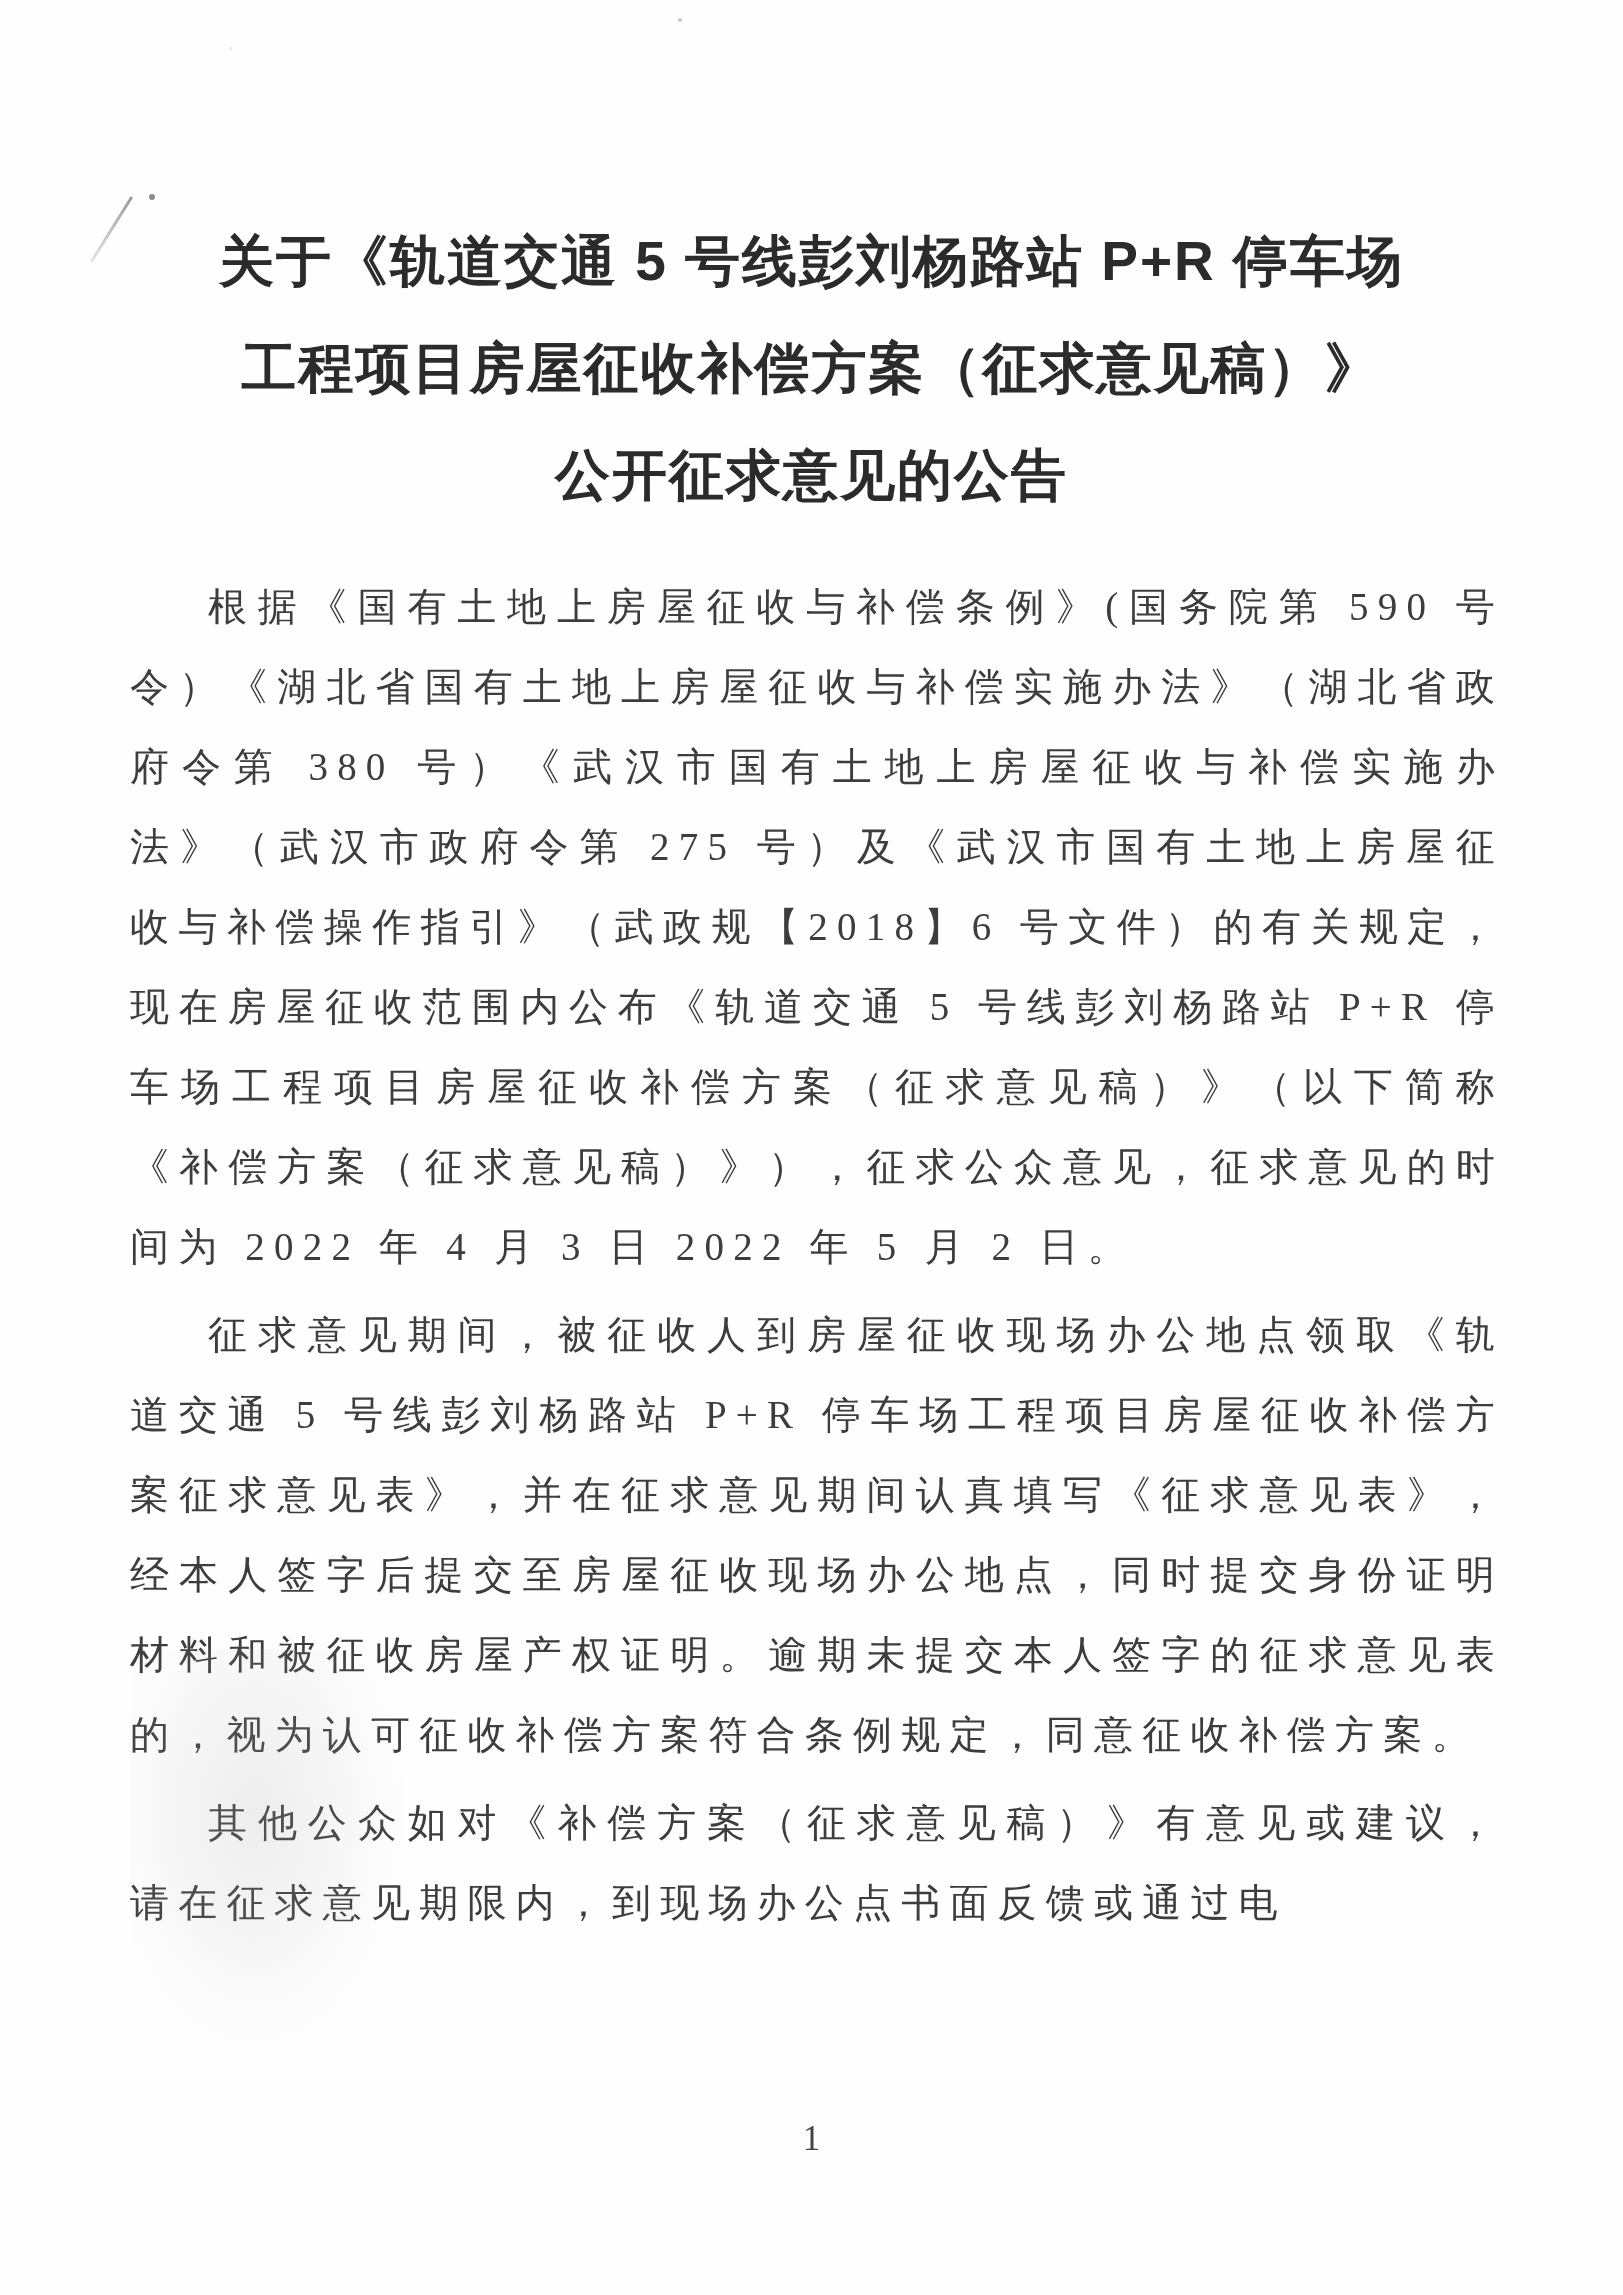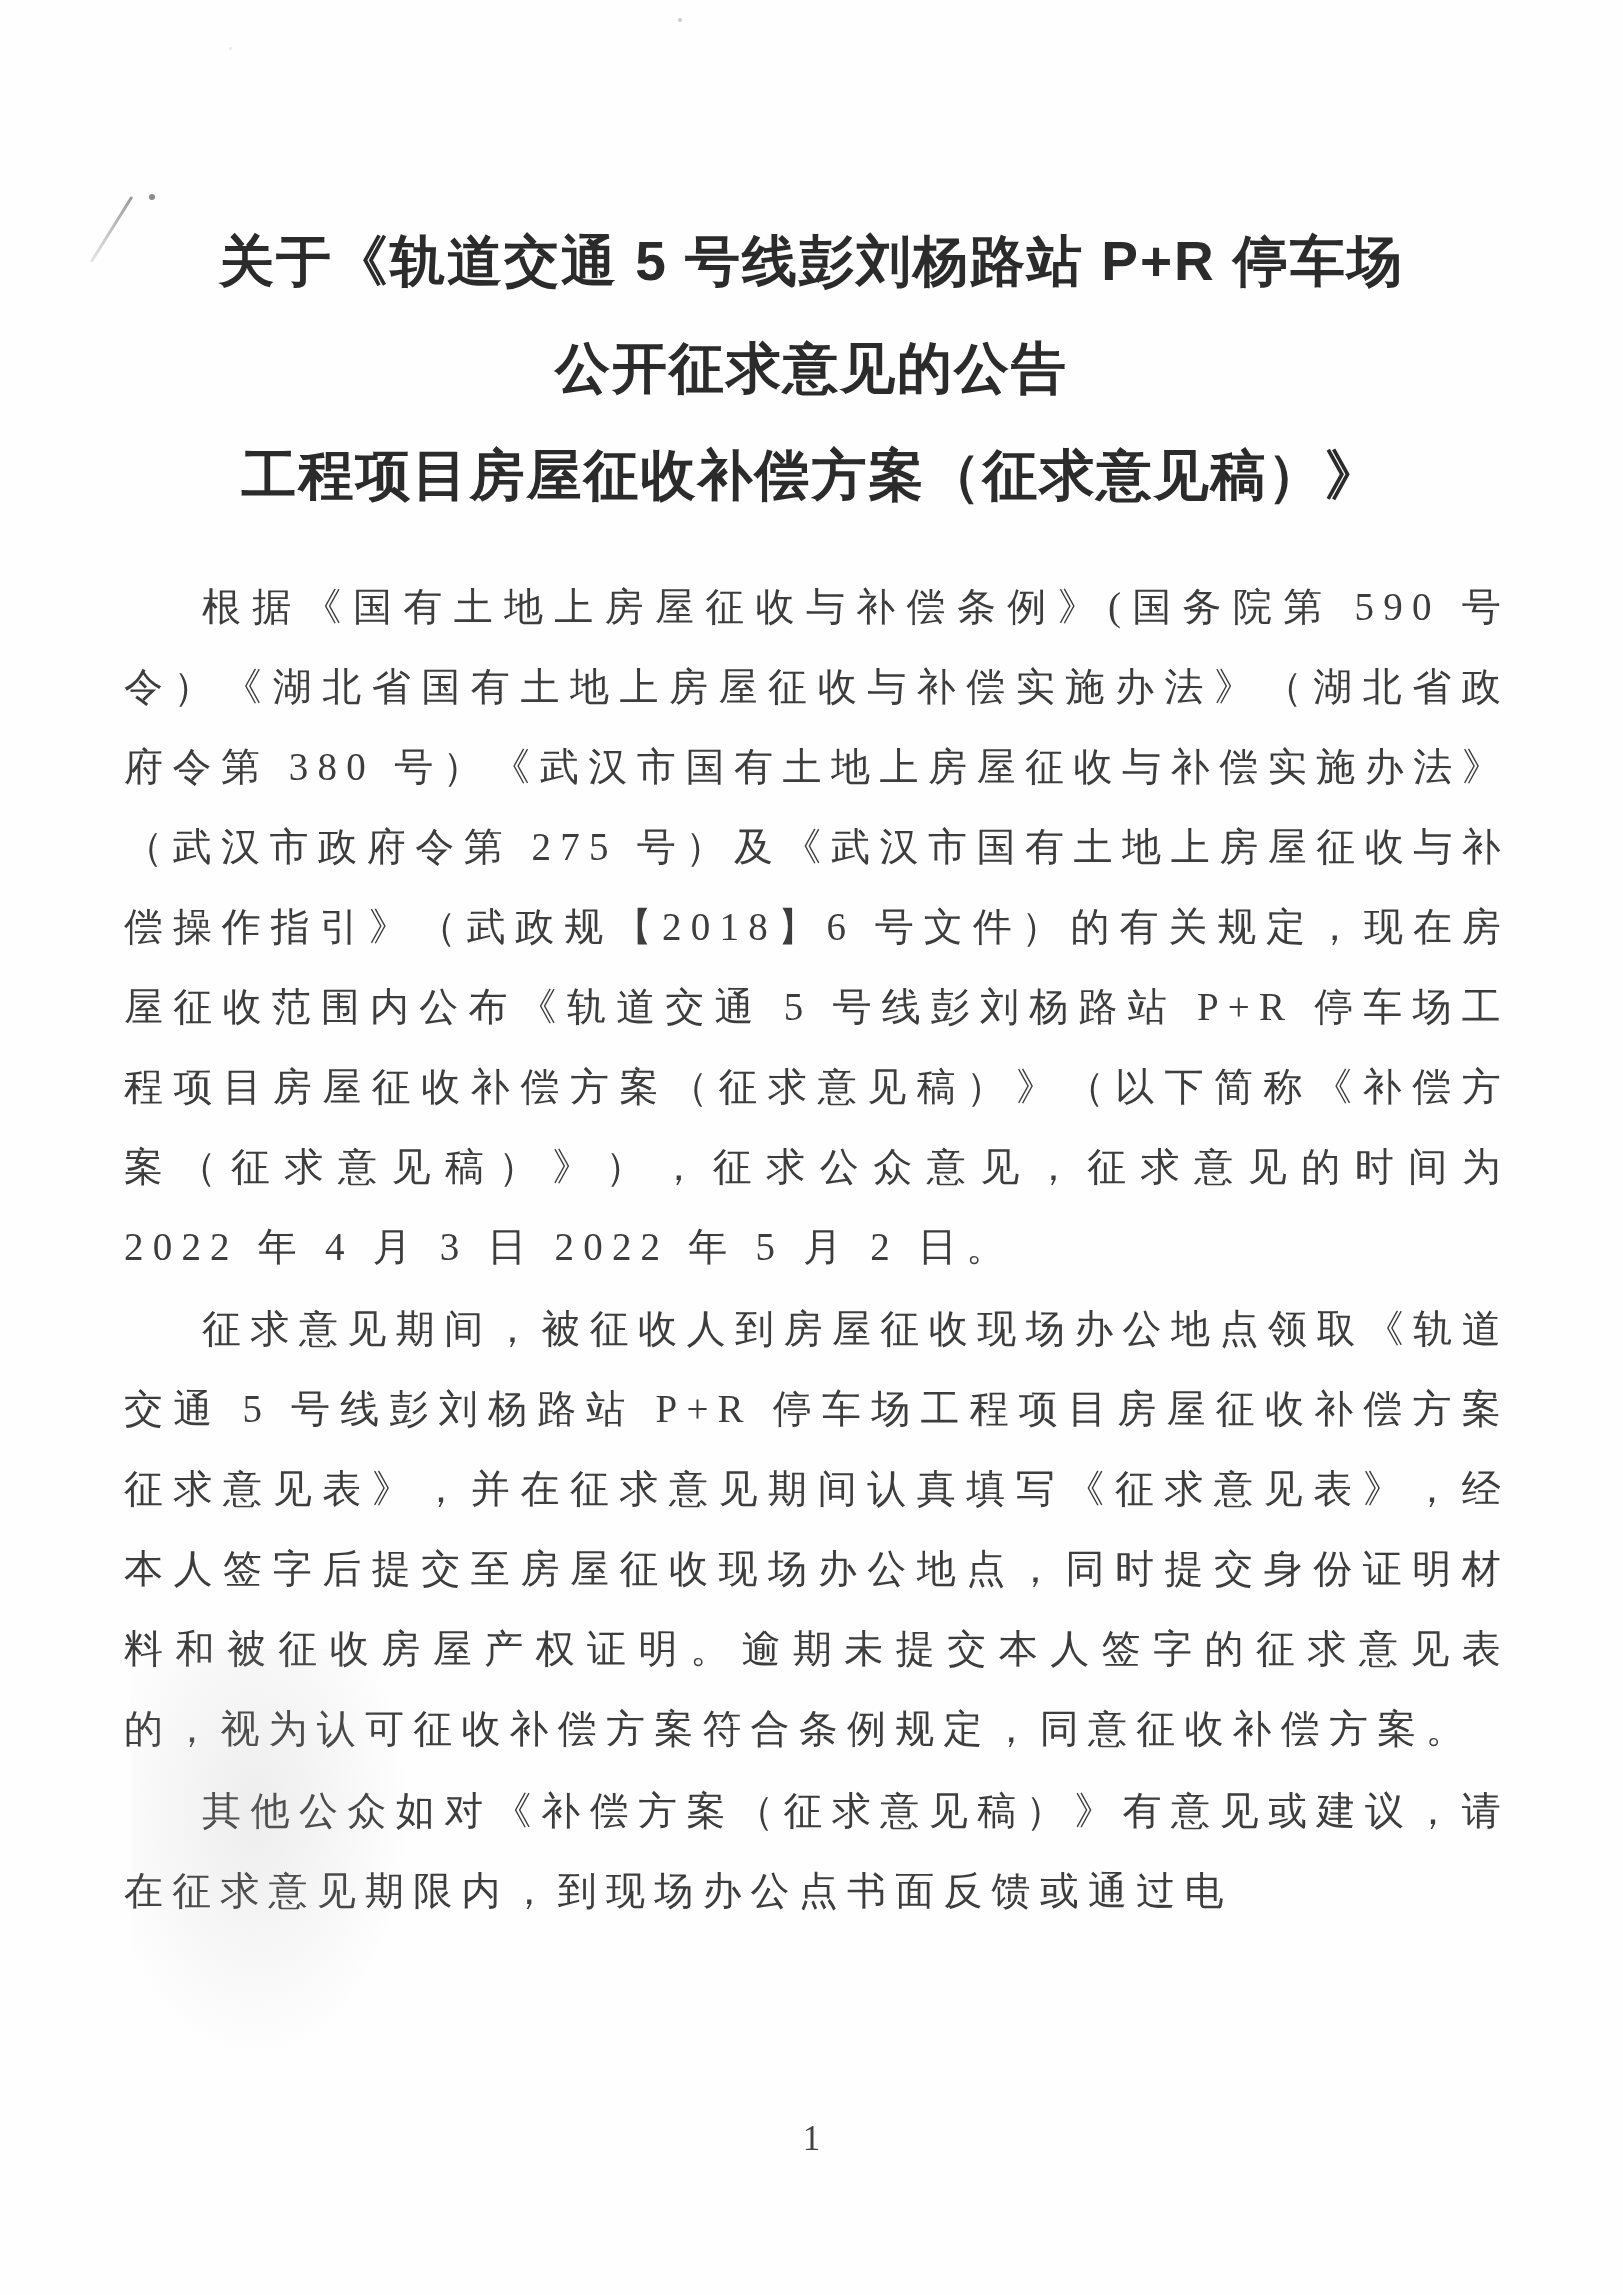--- a/index.html
+++ b/index.html
@@ -67,21 +67,21 @@
   .body-block {
     margin-top: 38px;
     padding-left: 122px;
     padding-right: 111px;
     color: #3d3d3d;
     font-size: 39px;
     line-height: 80px;
     letter-spacing: 9.2px;
   }
   .body-block p {
-    margin: 2px;
+    margin: 8px;
     text-indent: 2em;
     text-align: justify;
     text-justify: inter-character;
   }
   .page-number {
     position: absolute;
     top: 2119px;
     left: 0;
     width: 100%;
     text-align: center;
@@ -96,22 +96,22 @@
 <div class="page">
 
   <div class="pencil-mark"></div>
   <div class="pencil-dot"></div>
   <div class="smudge"></div>
   <div class="speck s1"></div>
   <div class="speck s2"></div>
 
   <div class="title-block">
     <div>关于《轨道交通 5 号线彭刘杨路站 P+R 停车场</div>
+    <div>工程项目房屋征收补偿方案（征求意见稿）》</div>
     <div>公开征求意见的公告</div>
-    <div>工程项目房屋征收补偿方案（征求意见稿）》</div>
   </div>
 
   <div class="body-block">
     <p>根据《国有土地上房屋征收与补偿条例》(国务院第 590 号令）《湖北省国有土地上房屋征收与补偿实施办法》（湖北省政府令第 380 号）《武汉市国有土地上房屋征收与补偿实施办法》（武汉市政府令第 275 号）及《武汉市国有土地上房屋征收与补偿操作指引》（武政规【2018】6 号文件）的有关规定，现在房屋征收范围内公布《轨道交通 5 号线彭刘杨路站 P+R 停车场工程项目房屋征收补偿方案（征求意见稿）》（以下简称《补偿方案（征求意见稿）》），征求公众意见，征求意见的时间为 2022 年 4 月 3 日 2022 年 5 月 2 日。</p>
     <p>征求意见期间，被征收人到房屋征收现场办公地点领取《轨道交通 5 号线彭刘杨路站 P+R 停车场工程项目房屋征收补偿方案征求意见表》，并在征求意见期间认真填写《征求意见表》，经本人签字后提交至房屋征收现场办公地点，同时提交身份证明材料和被征收房屋产权证明。逾期未提交本人签字的征求意见表的，视为认可征收补偿方案符合条例规定，同意征收补偿方案。</p>
     <p>其他公众如对《补偿方案（征求意见稿）》有意见或建议，请在征求意见期限内，到现场办公点书面反馈或通过电</p>
   </div>
 
   <div class="page-number">1</div>
 

